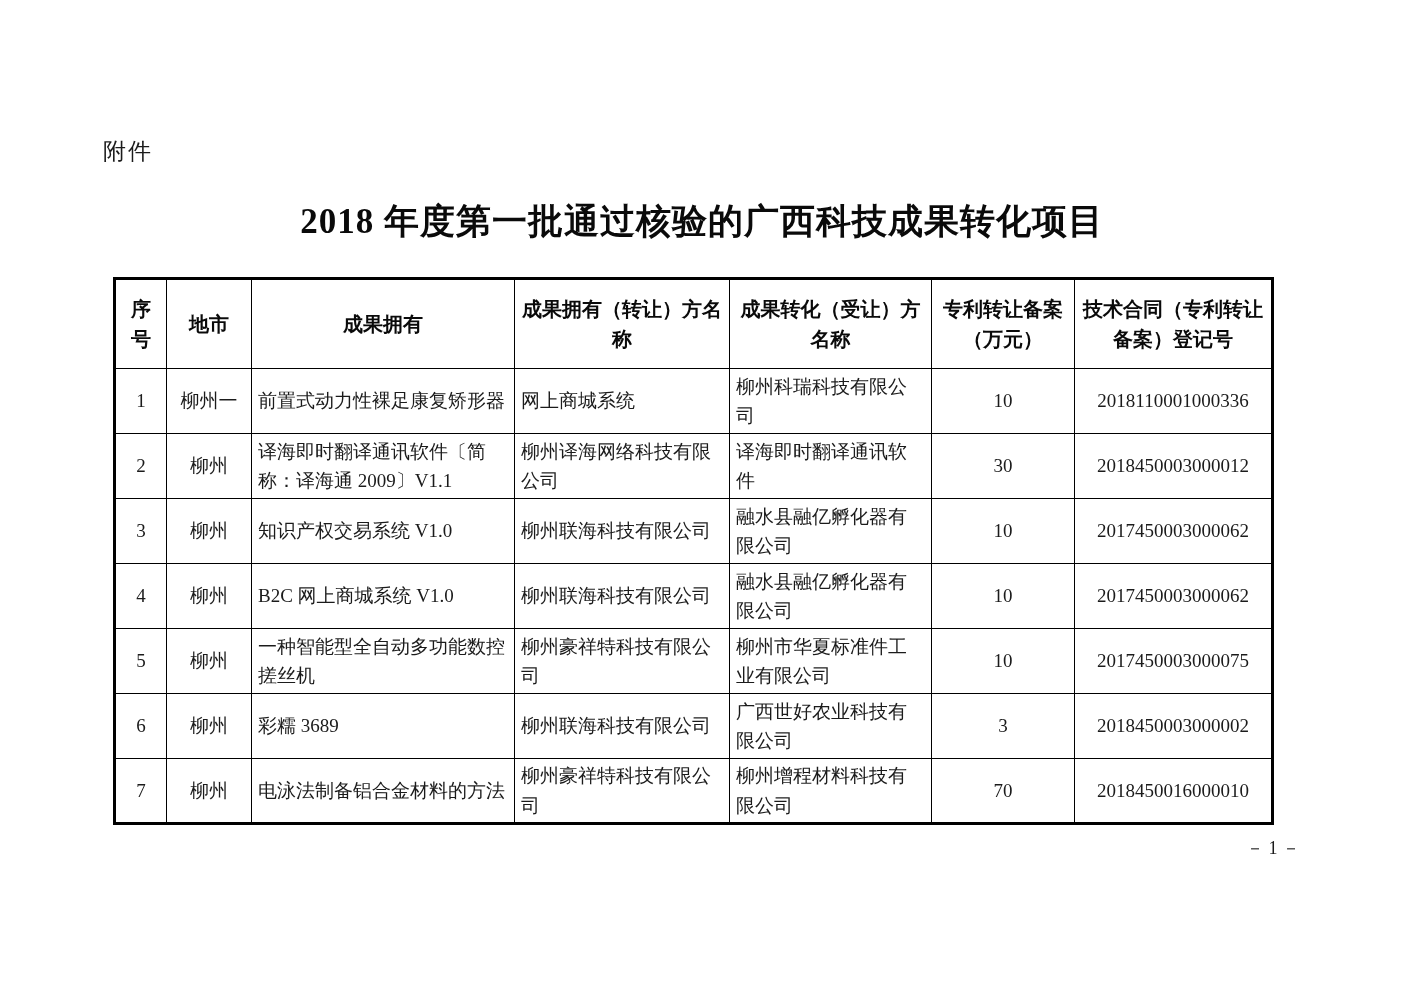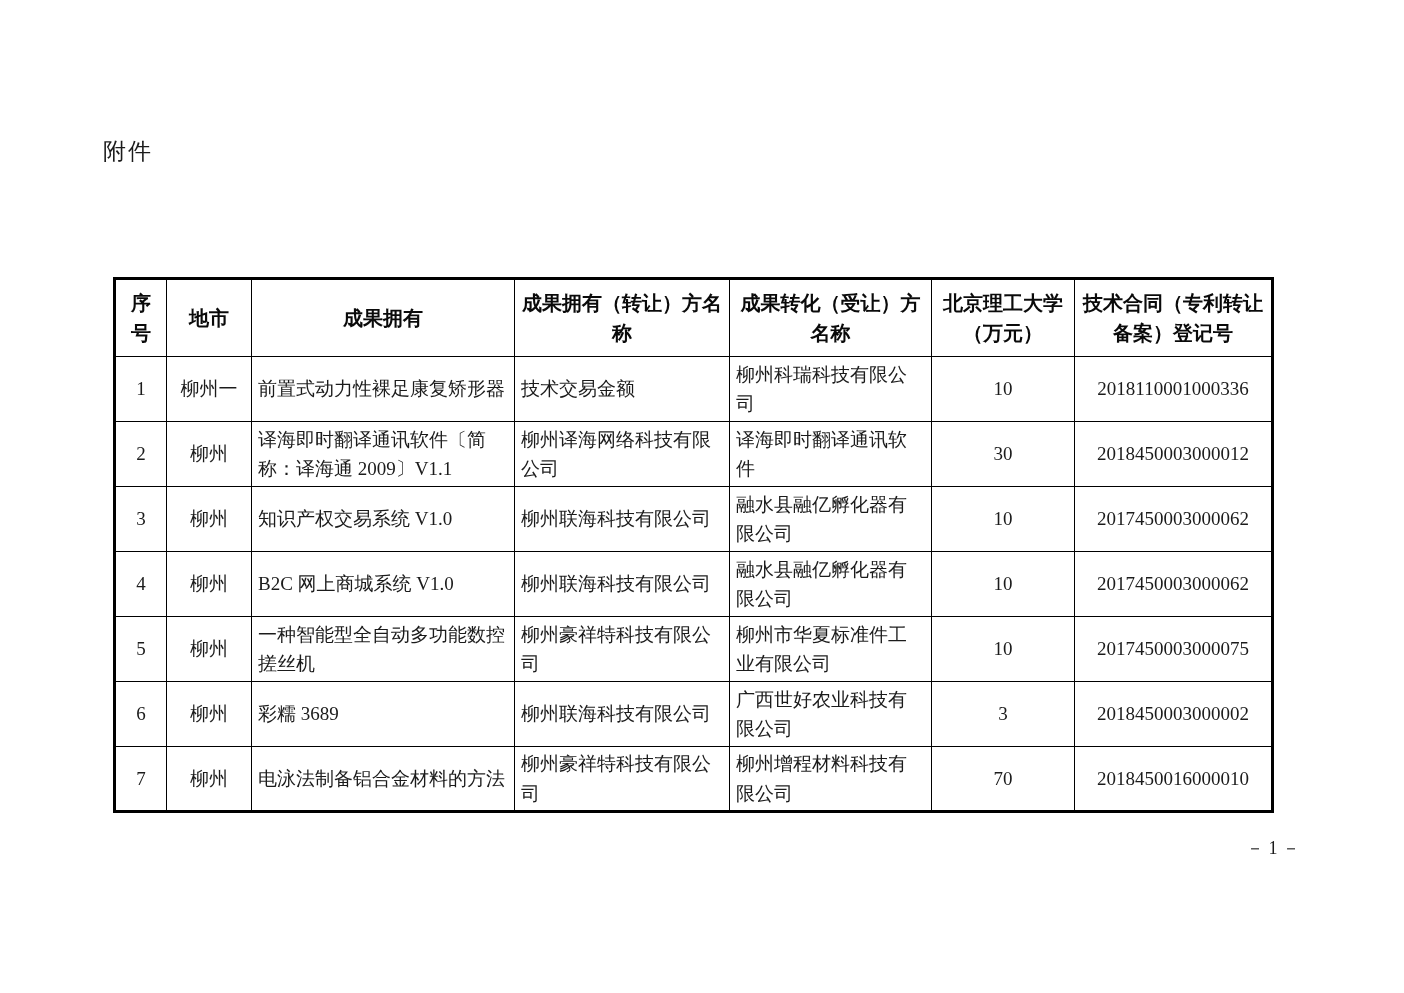--- a/index.html
+++ b/index.html
@@ -56,67 +56,68 @@
   table.results thead tr { height: 62px; }
   table.results tbody tr { height: 65px; }
   table.results th {
     font-weight: bold;
     text-align: center;
     font-size: 20px;
     line-height: 1.5;
     padding: 2px 3px;
     color: #0a0a0a;
   }
-  table.results th.c0 { padding: 8px 13px; word-break: break-all; }
+  table.results th.c0 { padding: 14px 13px; word-break: break-all; }
   table.results td { padding: 2px 6px; }
   td.c0, td.c1, td.c5, td.c6 { text-align: center; }
   td.c2, td.c3, td.c4 { text-align: left; padding-left: 9px; }
   .page-number {
     position: absolute;
     right: 104px;
     top: 836px;
     font-size: 18px;
     color: #1b1b1b;
   }
 </style>
 </head>
 <body>
 
 <div class="page">
 
   <div class="attachment">附件</div>
 
+  <h1 class="doc-title">2018 年度第一批通过核验的广西科技成果转化项目</h1>
 
   <table class="results">
     <colgroup>
       <col style="width:52px">
       <col style="width:85px">
       <col style="width:263px">
       <col style="width:215px">
       <col style="width:202px">
       <col style="width:143px">
       <col style="width:198px">
     </colgroup>
     <thead>
       <tr>
         <th class="c0">序号</th>
         <th class="c1">地市</th>
         <th class="c2">成果拥有</th>
         <th class="c3">成果拥有（转让）方名称</th>
         <th class="c4">成果转化（受让）方名称</th>
-        <th class="c5">北京理工大学（万元）</th>
+        <th class="c5">专利转让备案（万元）</th>
         <th class="c6">技术合同（专利转让备案）登记号</th>
       </tr>
     </thead>
     <tbody>
       <tr>
         <td class="c0">1</td>
         <td class="c1">柳州一</td>
         <td class="c2">前置式动力性裸足康复矫形器</td>
-        <td class="c3">技术交易金额</td>
+        <td class="c3">网上商城系统</td>
         <td class="c4">柳州科瑞科技有限公司</td>
         <td class="c5">10</td>
         <td class="c6">2018110001000336</td>
       </tr>
       <tr>
         <td class="c0">2</td>
         <td class="c1">柳州</td>
         <td class="c2">译海即时翻译通讯软件〔简称：译海通 2009〕V1.1</td>
         <td class="c3">柳州译海网络科技有限公司</td>
         <td class="c4">译海即时翻译通讯软件</td>

